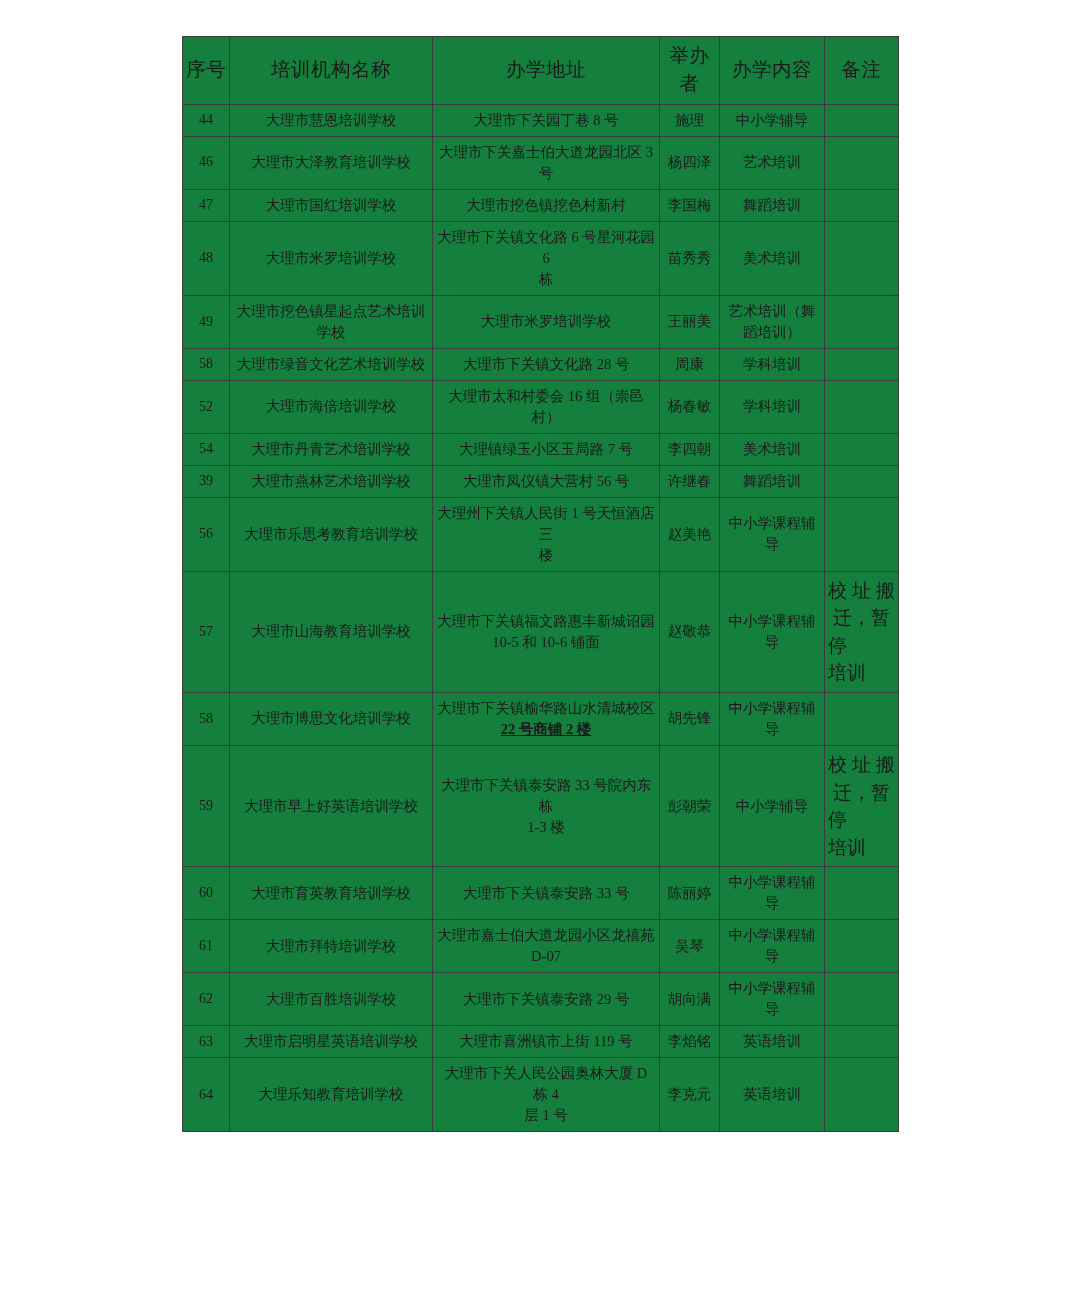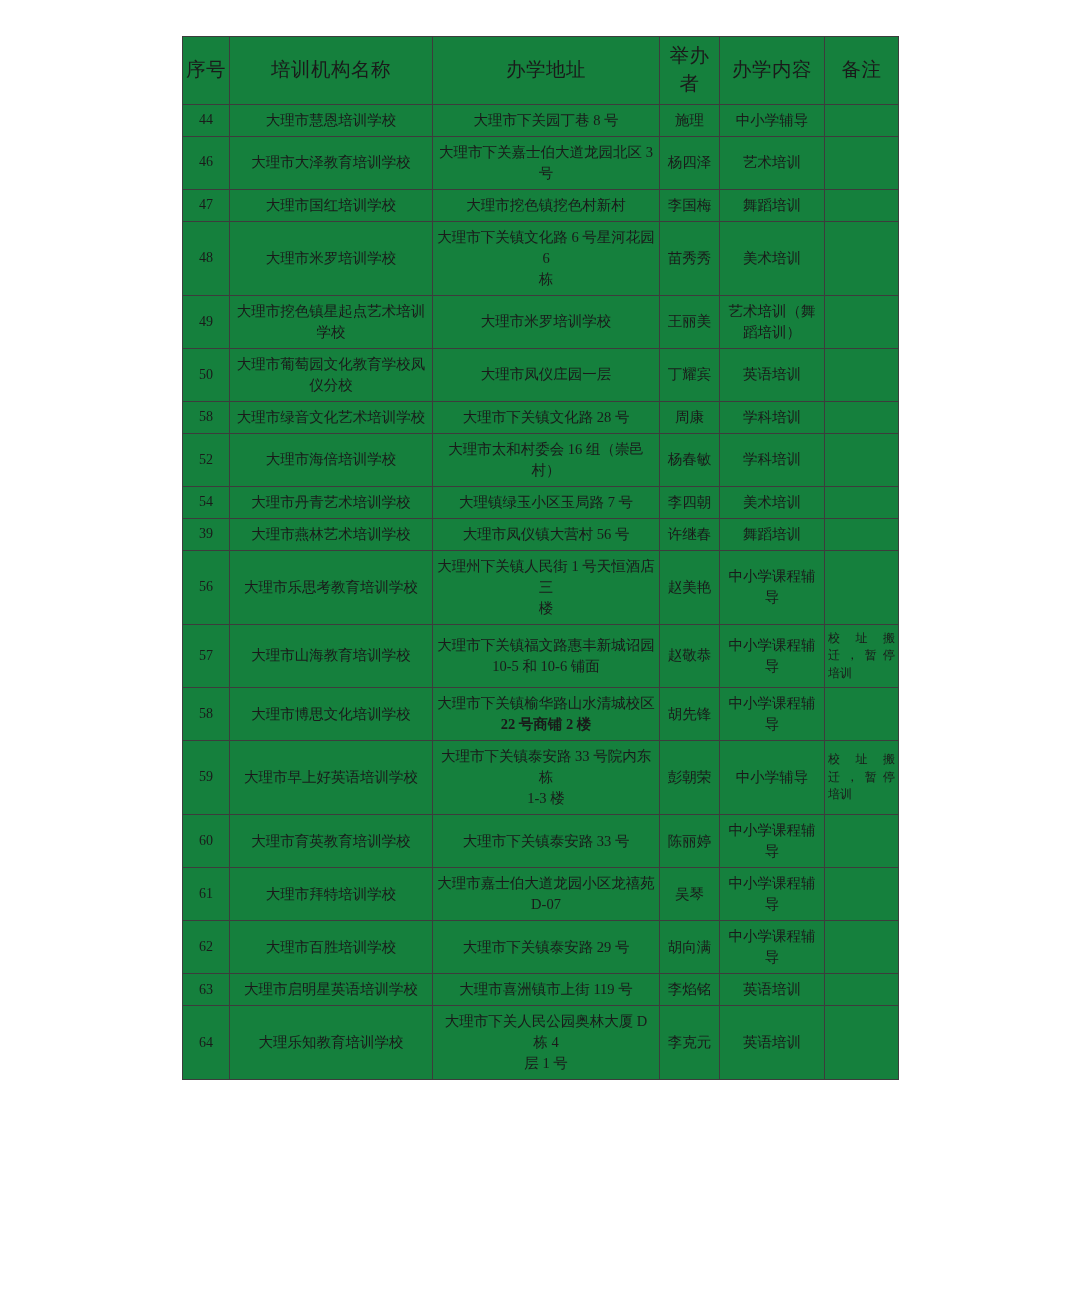--- a/index.html
+++ b/index.html
@@ -57,33 +57,33 @@
   td.seq {
     font-size: 14px;
     font-family: "Liberation Serif", "DejaVu Serif", serif;
     margin-left: 48px;
   }
   td.name, td.addr, td.owner, td.content {
     font-size: 14.5px;
   }
   td.addr { padding-left: 5px; padding-right: 5px; }
   td.remark {
-    font-size: 12px;
+    font-size: 19px;
     text-align: justify;
     text-align-last: justify;
     padding: 6px 6px;
     line-height: 1.6;
   }
   td.remark .rm-line { display: block; }
   td.remark .rm-line.last {
     text-align: left;
     text-align-last: left;
   }
   .ln { display: block; }
-  .ln.bold { font-weight: bold; }
+  .ln.bold { font-weight: bold; text-decoration: underline; }
 </style>
 </head>
 <body>
 
 <div class="page">
   <table class="reg-table">
     <colgroup>
       <col class="c-seq">
       <col class="c-name">
       <col class="c-addr">
@@ -147,30 +147,20 @@
           <td class="seq">49</td>
           <td class="name">大理市挖色镇星起点艺术培训学校</td>
           <td class="addr">
             <span class="ln">大理市米罗培训学校</span>
           </td>
           <td class="owner">王丽美</td>
           <td class="content">艺术培训（舞蹈培训）</td>
           <td class="remark"></td>
         </tr>
         <tr>
-          <td class="seq">50</td>
-          <td class="name">大理市葡萄园文化教育学校凤仪分校</td>
-          <td class="addr">
-            <span class="ln">大理市凤仪庄园一层</span>
-          </td>
-          <td class="owner">丁耀宾</td>
-          <td class="content">英语培训</td>
-          <td class="remark"></td>
-        </tr>
-        <tr>
           <td class="seq">58</td>
           <td class="name">大理市绿音文化艺术培训学校</td>
           <td class="addr">
             <span class="ln">大理市下关镇文化路 28 号</span>
           </td>
           <td class="owner">周康</td>
           <td class="content">学科培训</td>
           <td class="remark"></td>
         </tr>
         <tr>

